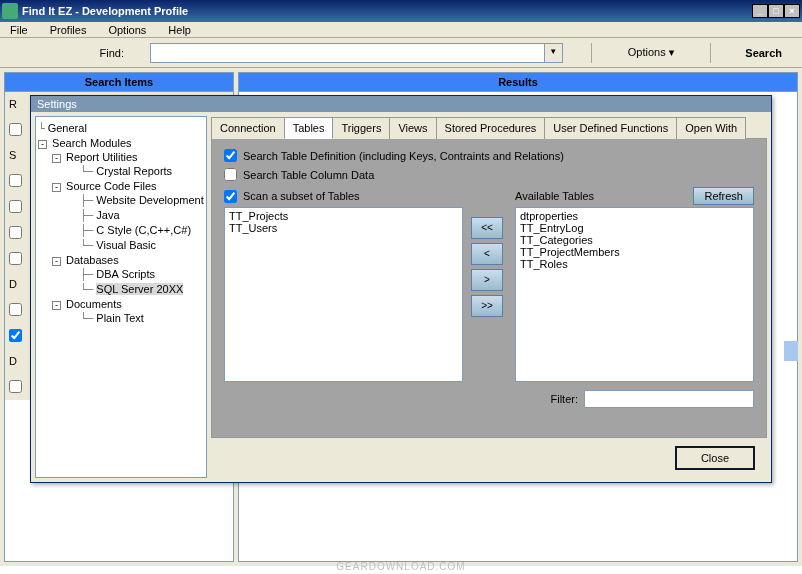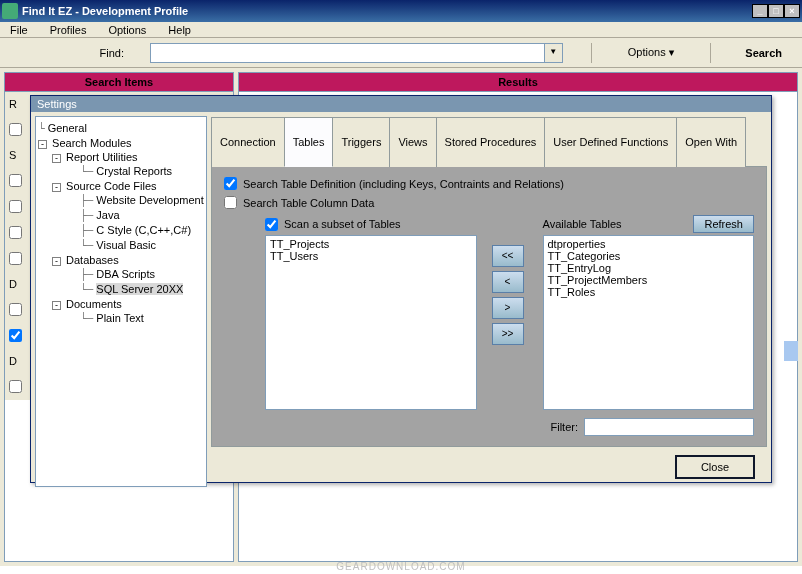--- a/index.html
+++ b/index.html
@@ -23,49 +23,49 @@
 .findbar-input input { flex: 1; height: 20px; border: 1px solid #7f9db9; padding: 0 4px; }
 .findbar-drop { width: 18px; height: 20px; background: #ece9d8; border: 1px solid #7f9db9; border-left: none; text-align: center; line-height: 16px; cursor: pointer; font-size: 8px; }
 .findbar-options { margin-left: 8px; padding: 2px 8px; cursor: pointer; }
 .findbar-search { margin-left: 4px; padding: 2px 10px; font-weight: bold; cursor: pointer; }
 .findbar-sep { width: 1px; height: 20px; background: #aca899; margin-left: 8px; }
 
 
 .main { display: flex; background: #ece9d8; height: 498px; padding: 4px; gap: 4px; }
 .panel-left { width: 230px; border: 1px solid #7f9db9; display: flex; flex-direction: column; }
 .panel-right { flex: 1; border: 1px solid #7f9db9; display: flex; flex-direction: column; }
-.panel-header { background: #be185d; text-align: center; padding: 3px 16px; font-weight: bold; border-bottom: 1px solid #7f9db9; }
+.panel-header { background: #3b82f6; text-align: center; padding: 3px 16px; font-weight: bold; border-bottom: 1px solid #7f9db9; }
 .panel-body { flex: 1; background: #fff; display: flex; flex-direction: column; }
 
 
 .side-row { display: flex; align-items: center; padding: 6px 4px; border-bottom: 1px solid #ece9d8; background: #ece9d8; }
 .side-row input[type=checkbox] { margin-right: 4px; }
 
 
 .settings-dialog { position: absolute; left: 30px; top: 95px; width: 742px; height: 388px; background: #ece9d8; border: 1px solid #0a246a; box-shadow: 2px 2px 4px rgba(0,0,0,0.3); display: flex; flex-direction: column; }
 .settings-title { background: #7a96b0; color: #fff; padding: 2px 6px; font-size: 11px; }
 .settings-body { flex: 1; display: flex; padding: 4px; gap: 4px; }
 .settings-tree { width: 172px; background: #fff; border: 1px solid #7f9db9; padding: 4px 2px; overflow: auto; }
 .tree-node { padding: 1px 0; white-space: nowrap; cursor: pointer; }
 .tree-toggle { display: inline-block; width: 9px; height: 9px; border: 1px solid #808080; text-align: center; line-height: 7px; font-size: 9px; margin-right: 2px; background: #fff; vertical-align: middle; }
 .tree-indent-1 { padding-left: 14px; }
 .tree-line-3 { padding-left: 42px; }
 .tree-selected { background: #d8d8d8; }
 .tree-connector { color: #808080; font-family: monospace; }
 
 .settings-right { flex: 1; display: flex; flex-direction: column; }
 .tabs { display: flex; border-bottom: 1px solid #919b9c; }
-.tab { padding: 18px 8px; border: 1px solid #919b9c; border-bottom: none; background: #ece9d8; margin-right: -1px; cursor: pointer; position: relative; top: 1px; }
+.tab { padding: 4px 8px; border: 1px solid #919b9c; border-bottom: none; background: #ece9d8; margin-right: -1px; cursor: pointer; position: relative; top: 1px; }
 .tab.active { background: #fcfcfe; border-bottom: 1px solid #fcfcfe; z-index: 1; }
 .tab-content { flex: 1; background: #a3a3a3; border: 1px solid #919b9c; border-top: none; padding: 10px 12px; }
 
 .check-row { display: flex; align-items: center; margin-bottom: 6px; }
 .check-row input { margin-right: 6px; }
 
-.two-col { display: flex; gap: 15px; margin-top: 4px; margin-left: 41px; }
+.two-col { display: flex; gap: 8px; margin-top: 4px; }
 .col-left { flex: 1; }
 .col-mid { width: 36px; display: flex; flex-direction: column; gap: 4px; justify-content: flex-start; padding-top: 30px; }
 .col-right { flex: 1; }
 .listbox { width: 100%; height: 175px; background: #fff; border: 1px solid #7f9db9; padding: 2px; overflow: auto; }
 .list-item { padding: 0 2px; cursor: pointer; }
 .col-label-row { display: flex; align-items: center; justify-content: space-between; margin-bottom: 2px; height: 18px; }
 .move-btn { width: 32px; height: 22px; background: linear-gradient(#cde, #9bc); border: 1px solid #5a7fa8; cursor: pointer; text-align: center; line-height: 20px; font-size: 10px; }
 .refresh-btn { padding: 2px 10px; background: linear-gradient(#cde, #9bc); border: 1px solid #5a7fa8; cursor: pointer; }
 
 .filter-row { display: flex; align-items: center; margin-top: 8px; justify-content: flex-end; }
@@ -221,22 +221,22 @@
             <div class="move-btn">&gt;</div>
             <div class="move-btn">&gt;&gt;</div>
           </div>
           <div class="col-right">
             <div class="col-label-row">
               <span>Available Tables</span>
               <span class="refresh-btn">Refresh</span>
             </div>
             <div class="listbox">
               <div class="list-item">dtproperties</div>
+              <div class="list-item">TT_EntryLog</div>
               <div class="list-item">TT_Categories</div>
-              <div class="list-item">TT_EntryLog</div>
               <div class="list-item">TT_ProjectMembers</div>
               <div class="list-item">TT_Roles</div>
             </div>
             <div class="filter-row">
               <label>Filter:</label>
               <input type="text" value="" style="">
             </div>
           </div>
         </div>
       </div>

